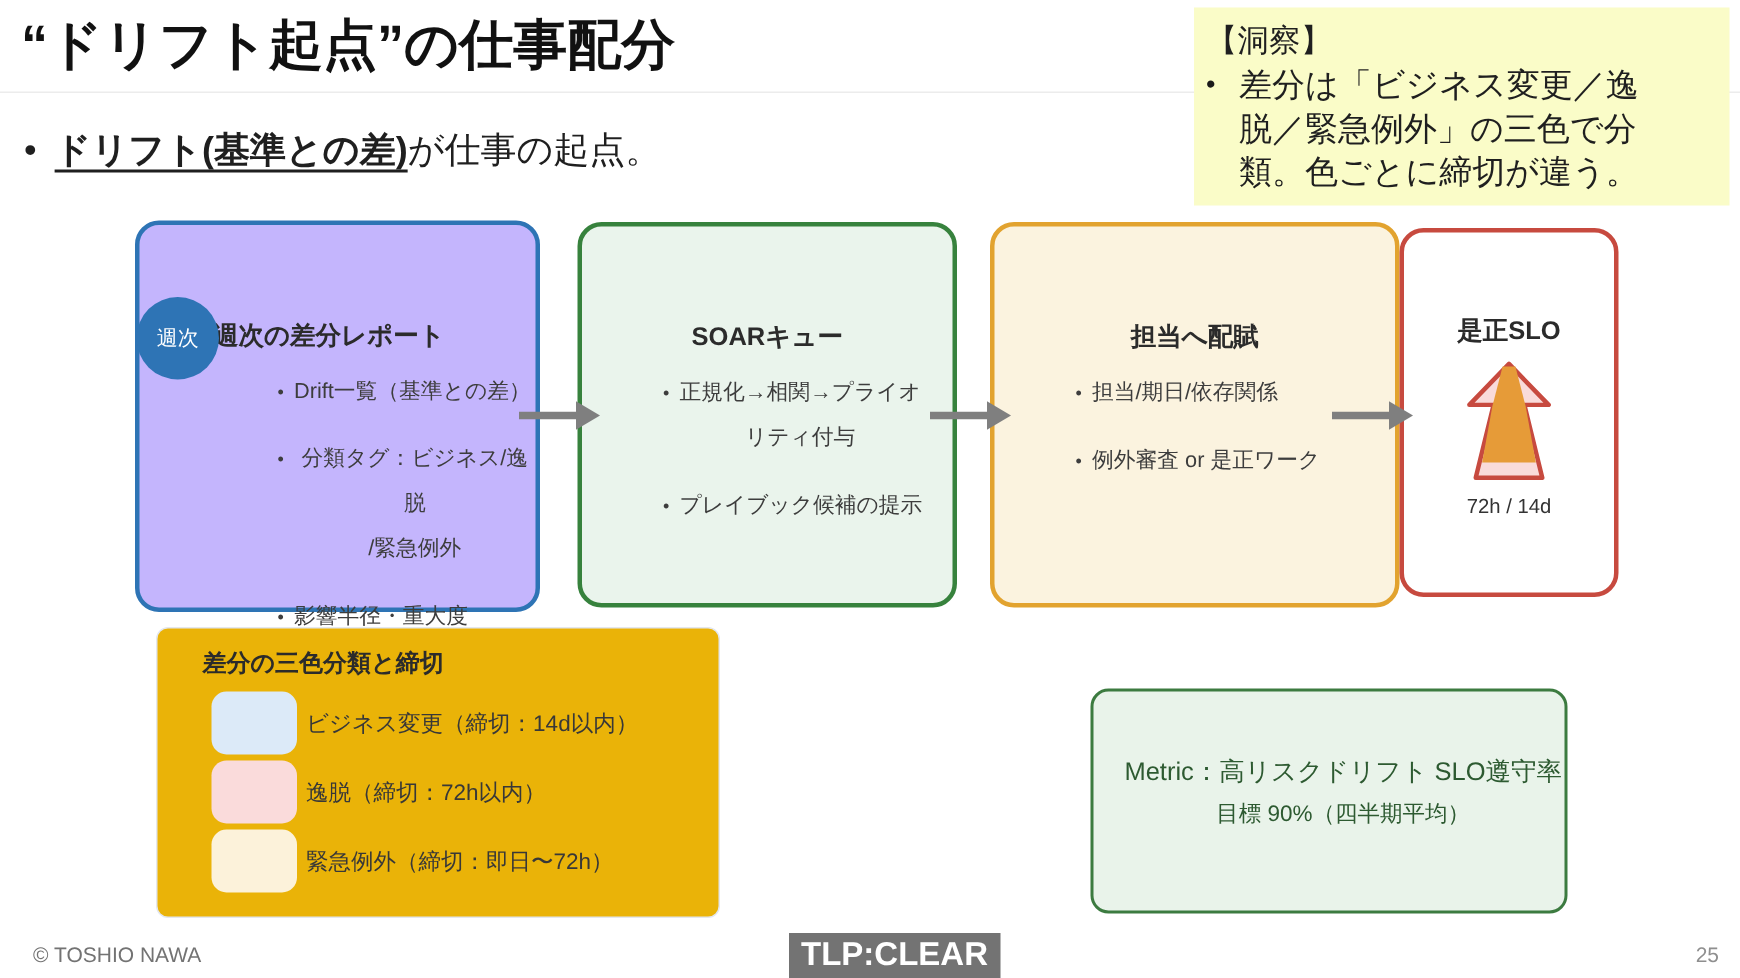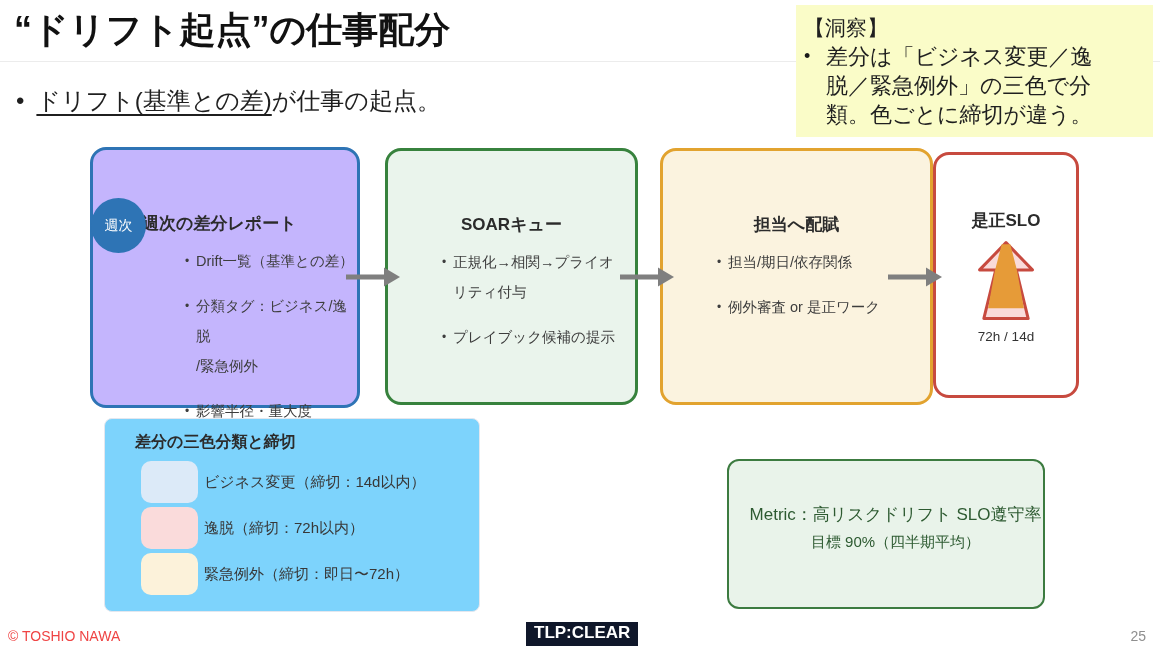--- a/index.html
+++ b/index.html
@@ -6,65 +6,65 @@
   .slide{
     position:relative;width:1160px;height:652px;background:#ffffff;overflow:hidden;
     font-family:"Liberation Sans","DejaVu Sans",sans-serif;color:#1a1a1a;
   }
   .abs{position:absolute;}
   
   .slide-title{left:14px;top:6px;font-size:36px;font-weight:700;color:#111;letter-spacing:0;}
   .header-rule{left:0;top:61px;width:1160px;height:1px;background:#ececec;}
   .lead{left:16px;top:82px;font-size:24px;line-height:38px;color:#1f1f1f;display:flex;}
   .lead .mark{margin-right:12px;}
-  .lead .emph{font-weight:400;text-decoration:underline;text-underline-offset:5px;text-decoration-thickness:2px;}
+  .lead .emph{font-weight:700;text-decoration:underline;text-underline-offset:5px;text-decoration-thickness:2px;}
   
   .insight{left:796px;top:5px;width:357px;height:132px;padding:8px 10px 0 8px;box-sizing:border-box;z-index:3;}
   .insight .hd{font-size:21px;line-height:29px;color:#1f1f1f;}
   .insight .row{display:flex;}
   .insight .row .mark{width:22px;font-size:18px;line-height:29px;}
   .insight .row .txt{font-size:22px;line-height:29px;white-space:pre-line;color:#1f1f1f;}
   
   .fbox{box-sizing:border-box;border:3px solid #888;border-radius:16px;padding-top:62px;z-index:1;}
   .fbox .ttl{font-size:17px;font-weight:700;color:#2b2b2b;line-height:24px;}
   .fbox ul{list-style:none;margin:10px 0 0 0;padding:0;font-size:14.5px;color:#3d3d3d;}
   .fbox li{display:flex;margin-bottom:15px;line-height:30px;}
   .fbox li .mark{width:11px;font-size:12px;flex:0 0 11px;}
-  .fbox li .txt{white-space:pre-line;}
+  .fbox li .txt{white-space:pre-line;text-align:center;}
   .box-blue{left:90px;top:147px;width:270px;height:261px;}
   .box-blue .ttl{margin-left:49px;}
   .box-blue ul{margin-left:92px;}
   .badge{position:absolute;left:-2px;top:48px;width:55px;height:55px;border-radius:50%;
     display:flex;align-items:center;justify-content:center;color:#fff;font-size:14px;z-index:4;}
   .box-green{left:385px;top:148px;width:253px;height:257px;}
   .box-green .ttl{text-align:center;}
   .box-green ul{margin-left:54px;}
   .box-yellow{left:660px;top:148px;width:273px;height:257px;}
   .box-yellow .ttl{text-align:center;}
   .box-yellow ul{margin-left:54px;}
   .box-red{left:933px;top:152px;width:146px;height:246px;padding-top:54px;border-width:3.5px;text-align:center;}
   .box-red .slo-graphic{margin-top:2px;}
   .box-red .slo-label{font-size:13.5px;color:#333;margin-top:-2px;}
   .conn{z-index:5;width:54px;height:22px;}
   .a1{left:346px;top:266px;} .a2{left:620px;top:266px;} .a3{left:888px;top:266px;}
   
-  .legend{left:104px;top:418px;width:376px;height:194px;background:#7dd3fc;border:1px solid #e3e7ef;border-radius:8px;box-sizing:border-box;}
+  .legend{left:104px;top:418px;width:376px;height:194px;background:#eab308;border:1px solid #e3e7ef;border-radius:8px;box-sizing:border-box;}
   .legend .ttl{margin:13px 0 8px 30px;font-size:16px;font-weight:700;color:#2b2b2b;}
   .legend .rows{margin-left:36px;}
   .legend .lrow{display:flex;align-items:center;margin-bottom:4px;}
   .legend .sw{width:57px;height:42px;border-radius:10px;flex:0 0 57px;}
   .legend .lbl{margin-left:6px;font-size:15px;color:#383838;}
   
   .metric{left:727px;top:459px;width:318px;height:150px;border-radius:12px;box-sizing:border-box;
     border:2.5px solid #3c7b40;text-align:center;padding-left:19px;}
   .metric .l1{margin-top:42px;font-size:17px;line-height:24px;}
   .metric .l2{margin-top:6px;font-size:15px;}
   
-  .copyright{left:8px;top:628px;font-size:14px;color:#ef4444;}
-  .tlp{left:526px;top:622px;background:#0f172a;color:#fff;font-weight:700;font-size:17px;padding:1px 8px 3px 8px;}
+  .copyright{left:22px;top:628px;font-size:14px;color:#737373;}
+  .tlp{left:526px;top:622px;background:#737373;color:#fff;font-weight:700;font-size:22px;padding:1px 8px 3px 8px;}
   .pageno{right:14px;top:628px;font-size:14px;color:#8f8f8f;}
 </style>
 </head>
 <body>
 
 <div class="slide">
 
   <div class="abs slide-title">“ドリフト起点”の仕事配分</div>
   <div class="abs header-rule"></div>
 

